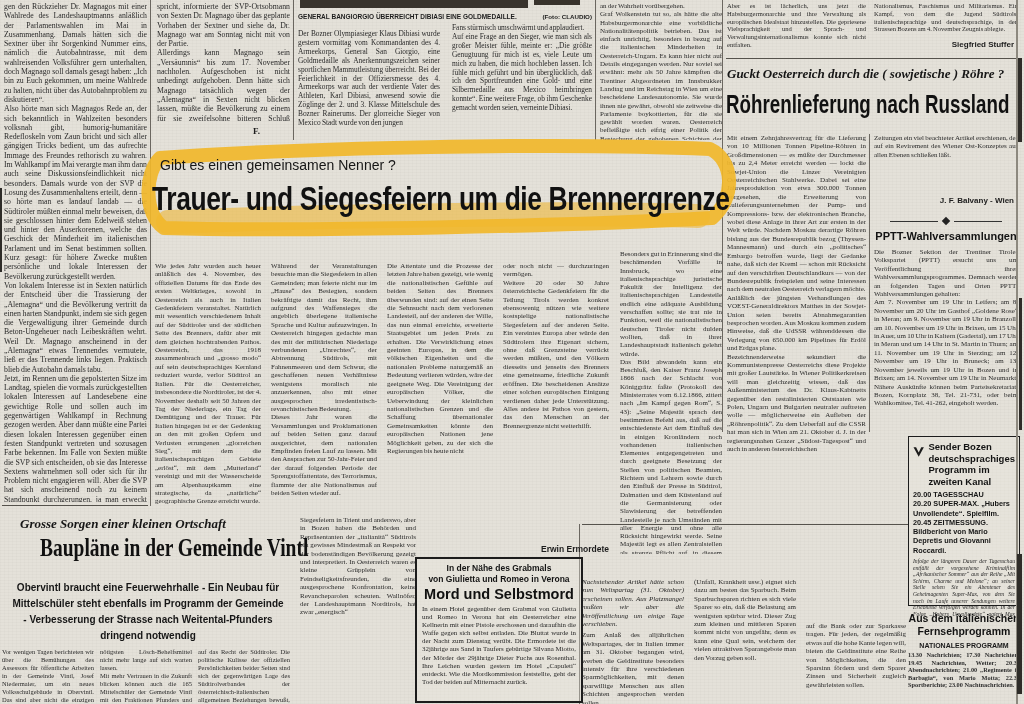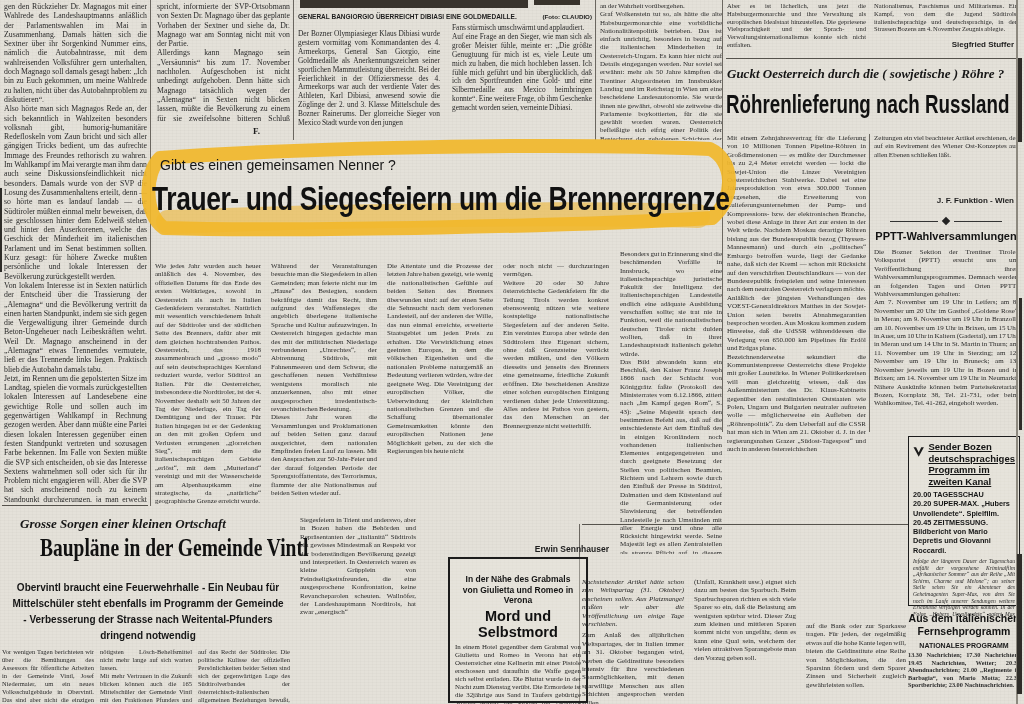--- a/index.html
+++ b/index.html
@@ -70,21 +70,21 @@
   <div class="sig sans" style="left:874px;top:40px;width:140px;font-size:8px;">Siegfried Stuffer</div>
 
   <div class="abs serif ital bold" style="left:727px;top:66px;width:294px;font-size:13px;color:#161616;">Guckt Oesterreich durch die ( sowjetische ) Röhre ?</div>
   <div class="abs center" style="left:726px;top:90px;width:294px;">
     <span class="headline-span sans" style="font-size:25px;transform:scaleX(.75);">Röhrenlieferung nach Russland</span>
   </div>
   <div class="col" style="left:727px;top:134px;width:139px;height:386px;font-size:7px;line-height:8.4px;">Mit einem Zehnjahresvertrag für die Lieferung von 10 Millionen Tonnen Pipeline-Röhren in Großdimensionen — es müßte der Durchmesser bis zu 2,4 Meter erreicht werden — lockt die Sowjet-Union die Linzer Vereinigten Oesterreichischen Stahlwerke. Dabei sei eine Jahresproduktion von etwa 300.000 Tonnen vorgesehen, die Erweiterung von Zulieferungsunternehmen der Pump- und Kompressions- bzw. der elektronischen Branche, wobei diese Anlage in ihrer Art zur ersten in der Welt würde. Nachdem Moskau derartige Röhren bislang aus der Bundesrepublik bezog (Thyssen-Mannesmann) und durch ein „politisches“ Embargo betroffen wurde, liegt der Gedanke nahe, daß sich der Kreml — schon mit Rücksicht auf den verschärften Deutschlandkurs — von der Bundesrepublik freispielen und seine Interessen nach dem neutralen Oesterreich verlagern möchte.
 Anläßlich der jüngsten Verhandlungen des VOEST-Generaldirektors Matthes in der Sowjet-Union seien bereits Abnahmegarantien besprochen worden. Aus Moskau kommen zudem Hinweise, daß die UdSSR währenddessen die Verlegung von 650.000 km Pipelines für Erdöl und Erdgas plane.
 Bezeichnenderweise sekundiert die Kommunistenpresse Oesterreichs diese Projekte mit großer Lautstärke. In Wiener Politikerkreisen will man gleichzeitig wissen, daß das Außenministerium des Dr. Klaus-Kabinetts gegenüber den restalinisierten Oststaaten wie Polen, Ungarn und Bulgarien neutraler auftreten wolle — möglicherweise ein Aufleben der „Röhrenpolitik“. Zu dem Ueberfall auf die CSSR hat man sich in Wien am 21. Oktober d. J. in der regierungsnahen Grazer „Südost-Tagespost“ und auch in anderen österreichischen</div>
   <div class="col" style="left:874px;top:134px;width:144px;height:60px;font-size:7px;line-height:8.4px;">Zeitungen ein viel beachteter Artikel erschienen, der auf ein Revirement des Wiener Ost-Konzeptes auf allen Ebenen schließen läßt.</div>
-  <div class="sig sans" style="left:874px;top:196px;width:140px;font-size:8px;">J. F. Funktion - Wien</div>
+  <div class="sig sans" style="left:874px;top:196px;width:140px;font-size:8px;">J. F. Balvany - Wien</div>
   <div class="abs" style="left:890px;top:218px;width:112px;display:flex;align-items:center;gap:5px;">
     <div class="orn-line"></div>
       <div class="orn-diamond"></div>
       <div class="orn-line"></div>
   </div>
   <div class="abs center sans bold" style="left:874px;top:230px;width:144px;font-size:11px;color:#141414;">PPTT-Wahlversammlungen</div>
   <div class="col" style="left:874px;top:248px;width:144px;height:184px;font-size:7px;line-height:8.4px;">Die Bozner Sektion der Trentiner Tiroler Volkspartei (PPTT) ersucht uns um Veröffentlichung ihres Wahlversammlungsprogrammes. Demnach werden an folgenden Tagen und Orten PPTT-Wahlversammlungen gehalten:
 Am 7. November um 19 Uhr in Leifers; am 8. November um 20 Uhr im Gasthof „Goldene Rose“ in Meran; am 9. November um 19 Uhr in Branzoll; am 10. November um 19 Uhr in Brixen, um 15 Uhr in Auer, um 10 Uhr in Kaltern (Gadertal), um 17 Uhr in Meran und um 14 Uhr in St. Martin in Thurn; am 11. November um 19 Uhr in Sterzing; am 12. November um 19 Uhr in Bruneck; am 13. November jeweils um 19 Uhr in Bozen und in Brixen; am 14. November um 19 Uhr in Neumarkt. Nähere Auskünfte können beim Parteisekretariat, Bozen, Kornplatz 38, Tel. 21-731, oder beim Wahlkomitee, Tel. 41-262, eingeholt werden.</div>
 
   <svg class="abs" style="left:138px;top:134px;" width="614" height="118" viewBox="0 0 614 118">
@@ -96,53 +96,53 @@
     <span class="headline-span sans" style="font-size:33px;transform:scaleX(.8);letter-spacing:-.5px;">Trauer- und Siegesfeiern um die Brennergrenze</span>
   </div>
   <div class="abs sans" style="left:160px;top:157px;font-size:14px;color:#161616;">Gibt es einen gemeinsamen Nenner ?</div>
 
   <div class="col" style="left:155px;top:262px;width:106px;height:294px;font-size:7px;line-height:8.4px;">Wie jedes Jahr wurden auch heuer anläßlich des 4. November, des offiziellen Datums für das Ende des ersten Weltkrieges, sowohl in Oesterreich als auch in Italien Gedenkfeiern veranstaltet. Natürlich mit wesentlich verschiedenem Inhalt auf der Südtiroler und der südlichen Seite des Brenners, dafür aber mit dem gleichen hochtrabenden Pathos. Oesterreich, das 1918 zusammenbrach und „grosso modo“ auf sein deutschsprachiges Kernland reduziert wurde, verlor Südtirol an Italien. Für die Oesterreicher, insbesondere die Nordtiroler, ist der 4. November deshalb seit 50 Jahren der Tag der Niederlage, ein Tag der Demütigung und der Trauer. Für Italien hingegen ist er der Gedenktag an den mit großen Opfern und Verlusten errungenen „glorreichen Sieg“, mit dem die italienischsprachigen Gebiete „erlöst“, mit dem „Mutterland“ vereinigt und mit der Wasserscheide am Alpenhauptkamm eine strategische, da „natürliche“ geographische Grenze erreicht wurde.</div>
   <div class="col" style="left:271px;top:262px;width:106px;height:294px;font-size:7px;line-height:8.4px;">Während der Veranstaltungen besuchte man die Siegesfeiern in allen Gemeinden; man feierte nicht nur im „Hause“ des Besiegten, sondern bekräftigte damit das Recht, ihm aufgrund des Waffensieges die angeblich überlegene italienische Sprache und Kultur aufzuzwingen. In Oesterreich hingegen gedachte man des mit der militärischen Niederlage verbundenen „Unrechtes“, der Abtrennung Südtirols, mit Fahnenmeeren und dem Schwur, die geschaffenen neuen Verhältnisse wenigstens moralisch nie anzuerkennen, also mit einer ausgesprochen irredentistisch-revanchistischen Bedeutung.
 Dieses Jahr waren die Versammlungen und Proklamationen auf beiden Seiten ganz darauf ausgerichtet, dem nationalen Empfinden freien Lauf zu lassen. Mit den Ansprachen zur 50-Jahr-Feier und der darauf folgenden Periode der Sprengstoffattentate, des Terrorismus, flammte der alte Nationalismus auf beiden Seiten wieder auf.</div>
   <div class="col" style="left:387px;top:262px;width:106px;height:294px;font-size:7px;line-height:8.4px;">Die Attentate und die Prozesse der letzten Jahre haben gezeigt, wie wenig die nationalistischen Gefühle auf beiden Seiten des Brenners überwunden sind: auf der einen Seite die Sehnsucht nach dem verlorenen Landesteil, auf der anderen der Wille, das nun einmal erreichte, erweiterte Staatsgebiet um jeden Preis zu erhalten. Die Verwirklichung eines geeinten Europas, in dem die völkischen Eigenheiten und die nationalen Probleme naturgemäß an Bedeutung verlieren würden, wäre der geeignete Weg. Die Vereinigung der europäischen Völker, die Ueberwindung der kleinlichen nationalistischen Grenzen und die Schaffung übernationaler Gemeinsamkeiten könnte den europäischen Nationen jene Möglichkeit geben, zu der sich die Regierungen bis heute nicht</div>
   <div class="col" style="left:503px;top:262px;width:106px;height:278px;font-size:7px;line-height:8.4px;">oder noch nicht — durchzuringen vermögen.
 Weitere 20 oder 30 Jahre österreichische Gedenkfeiern für die Teilung Tirols werden konkret ebensowenig nützen wie weitere kostspielige nationalistische Siegesfeiern auf der anderen Seite. Ein vereintes Europa aber würde den Südtirolern ihre Eigenart sichern, ohne daß Grenzsteine verrückt werden müßten, und den Völkern diesseits und jenseits des Brenners eine gemeinsame, friedliche Zukunft eröffnen. Die bescheidenen Ansätze einer solchen europäischen Einigung verdienen daher jede Unterstützung. Alles andere ist Pathos von gestern, das den Menschen an der Brennergrenze nicht weiterhilft.</div>
-  <div class="sig sans" style="left:503px;top:544px;width:106px;font-size:8.5px;">Erwin Sennhauser</div>
+  <div class="sig sans" style="left:503px;top:544px;width:106px;font-size:8.5px;">Erwin Ermordete</div>
   <div class="col" style="left:300px;top:516px;width:116px;height:188px;font-size:7px;line-height:8.4px;">Siegesfeiern in Trient und anderswo, aber in Bozen haben die Behörden und Repräsentanten der „italianità“ Südtirols ein gewisses Mindestmaß an Respekt vor der bodenständigen Bevölkerung gezeigt und interpretiert. In Oesterreich waren es kleine Grüpplein von Feindseligkeitsfreunden, die eine ausgesprochene Konfrontation, keine Revancheparolen scheuten. Wallnöfer, der Landeshauptmann Nordtirols, hat zwar „energisch“</div>
 
   <div class="abs serif ital bold" style="left:20px;top:516px;font-size:13px;color:#161616;">Grosse Sorgen einer kleinen Ortschaft</div>
   <div class="abs" style="left:4px;top:534px;width:292px;margin-left:36px;">
     <span class="headline-span serif" style="font-size:25px;transform:scaleX(.78);">Baupläne in der Gemeinde Vintl</span>
   </div>
   <div class="abs center sans bold" style="left:12px;top:580px;width:272px;font-size:10px;line-height:16px;color:#161616;">Obervintl braucht eine Feuerwehrhalle - Ein Neubau für Mittelschüler steht ebenfalls im Programm der Gemeinde - Verbesserung der Strasse nach Weitental-Pfunders dringend notwendig</div>
   <div class="col" style="left:2px;top:648px;width:92px;height:56px;font-size:6.5px;line-height:8px;">Vor wenigen Tagen berichteten wir über die Bemühungen des Assessors für öffentliche Arbeiten in der Gemeinde Vintl, Josef Niedermaier, um ein neues Volksschulgebäude in Obervintl. Das sind aber nicht die einzigen Sorgen, die sich im Assessorat für öffentliche Arbeiten der Gemeinde Vintl anhäufen. Der sogenannte „Honigberg“</div>
   <div class="col" style="left:100px;top:648px;width:92px;height:56px;font-size:6.5px;line-height:8px;">nötigsten Lösch-Behelfsmittel nicht mehr lange auf sich warten lassen.
 Mit mehr Vertrauen in die Zukunft blicken können auch die 165 Mittelschüler der Gemeinde Vintl mit den Fraktionen Pfunders und Weitental. Das 170-Millionenprojekt, entworfen von Dr. Ing. Kauer, dürfte innerhalb 1970 Wirklichkeit werden. Die Ausschreibung der ersten Baulose von 90 Mil-</div>
   <div class="col" style="left:198px;top:648px;width:92px;height:56px;font-size:6.5px;line-height:8px;">auf das Recht der Südtiroler. Die politische Kulisse der offiziellen Persönlichkeiten beider Seiten sind sich der gegenwärtigen Lage des Südtirolverbandes der österreichisch-italienischen allgemeinen Beziehungen bewußt, die zu zerschlagen niemandem nützen würde.</div>
 
-  <div class="box" style="left:448px;top:557px;width:140px;height:146px;padding:15px 5px;">
+  <div class="box" style="left:415px;top:557px;width:168px;height:146px;padding:4px 5px;">
     <div class="center sans bold" style="font-size:8.5px;line-height:10.5px;white-space:pre-line;color:#151515;">In der Nähe des Grabmals
 von Giulietta und Romeo in Verona</div>
     <div class="center sans bold" style="font-size:14.5px;margin-top:2px;color:#101010;">Mord und Selbstmord</div>
     <div style="text-align:justify;font-size:6.9px;line-height:8.1px;margin-top:3px;overflow:hidden;height:86px;word-spacing:-0.5px;">In einem Hotel gegenüber dem Grabmal von Giulietta und Romeo in Verona hat ein Oesterreicher eine Kellnerin mit einer Pistole erschossen und daraufhin die Waffe gegen sich selbst entladen. Die Bluttat wurde in der Nacht zum Dienstag verübt. Die Ermordete ist die 32jährige aus Sand in Taufers gebürtige Silvana Miotto, der Mörder der 29jährige Dieter Fuchs aus Rosenthal. Ihre Leichen wurden gestern im Hotel „Capuleti“ entdeckt. Wie die Mordkommission feststellte, geht der Tod der beiden auf Mitternacht zurück.</div>
   </div>
 
   <div class="abs" style="left:582px;top:578px;width:102px;height:126px;overflow:hidden;">
     <div class="ital" style="text-align:justify;font-size:7px;line-height:8.4px;white-space:pre-line;">Nachstehender Artikel hätte schon zum Weltspartag (31. Oktober) erscheinen sollen. Aus Platzmangel mußten wir aber die Veröffentlichung um einige Tage verschieben.</div>
     <div style="text-align:justify;font-size:7px;line-height:8.4px;white-space:pre-line;margin-top:3px;">Zum Anlaß des alljährlichen Weltspartages, der in Italien immer am 31. Oktober begangen wird, werben die Geldinstitute besonders intensiv für ihre verschiedenen Sparmöglichkeiten, mit denen sparwillige Menschen aus allen Schichten angesprochen werden sollen.</div>
   </div>
   <div class="col" style="left:694px;top:578px;width:102px;height:126px;font-size:7px;line-height:8.4px;">(Unfall, Krankheit usw.) eignet sich dazu am besten das Sparbuch. Beim Sparbuchsparen richten es sich viele Sparer so ein, daß die Belastung am wenigsten spürbar wird. Dieser Zug zum kleinen und mittleren Sparen kommt nicht von ungefähr, denn es kann eine Qual sein, welchem der vielen attraktiven Sparangebote man den Vorzug geben soll.</div>
   <div class="col" style="left:806px;top:578px;width:100px;height:126px;font-size:7px;line-height:8.4px;margin-top:44px;">auf die Bank oder zur Sparkasse tragen. Für jeden, der regelmäßig etwas auf die hohe Kante legen will, bieten die Geldinstitute eine Reihe von Möglichkeiten, die den Sparsinn fördern und dem Sparer Zinsen und Sicherheit zugleich gewährleisten sollen.</div>
 
   <div class="box" style="left:908px;top:436px;width:112px;height:170px;border-width:1.5px;padding:4px;">
     <div style="display:flex;gap:4px;align-items:flex-start;">
       <svg width="22" height="22" viewBox="0 0 22 22">
         <path d="M1,2 L11,20 L21,2 L16,2 L11,12 L6,2 Z" fill="#1c1c1c"></path>
       </svg>
-      <div class="sans bold" style="font-size:9.5px;line-height:11.5px;white-space:pre-line;color:#131313;text-decoration:underline;">Sender Bozen
+      <div class="sans bold" style="font-size:9.5px;line-height:11.5px;white-space:pre-line;color:#131313;">Sender Bozen
 deutschsprachiges
 Programm im
 zweiten Kanal</div>
     </div>
     <div class="sans bold" style="font-size:7.3px;line-height:9.3px;margin-top:3px;color:#161616;">
       <div><span>20.00</span>&nbsp;<span>TAGESSCHAU</span></div>
       <div><span>20.20</span>&nbsp;<span>SUPER-MAX. „Hubers Unvollendete“. Spielfilm.</span></div>
       <div><span>20.45</span>&nbsp;<span>ZEITMESSUNG. Bildbericht von Mario Depretis und Giovanni Roccardi.</span></div>
     </div>
     <div class="ital" style="font-size:5.6px;line-height:6.6px;text-align:justify;margin-top:3px;overflow:hidden;height:58px;">Infolge der längeren Dauer der Tagesschau entfällt der vorgesehene Kriminalfilm „Afrikanischer Sommer“ aus der Reihe „Mit Schirm, Charme und Melone“; an seiner Stelle sehen Sie ein Abenteuer des Geheimagenten Super-Max, von dem Sie noch im Laufe unserer Sendungen weitere Erlebnisse verfolgen werden können. In der Folge „Hubers Unvollendete“ agiert Max Smart zwischen Spionen und Mördern in einem Opernhaus.</div>

